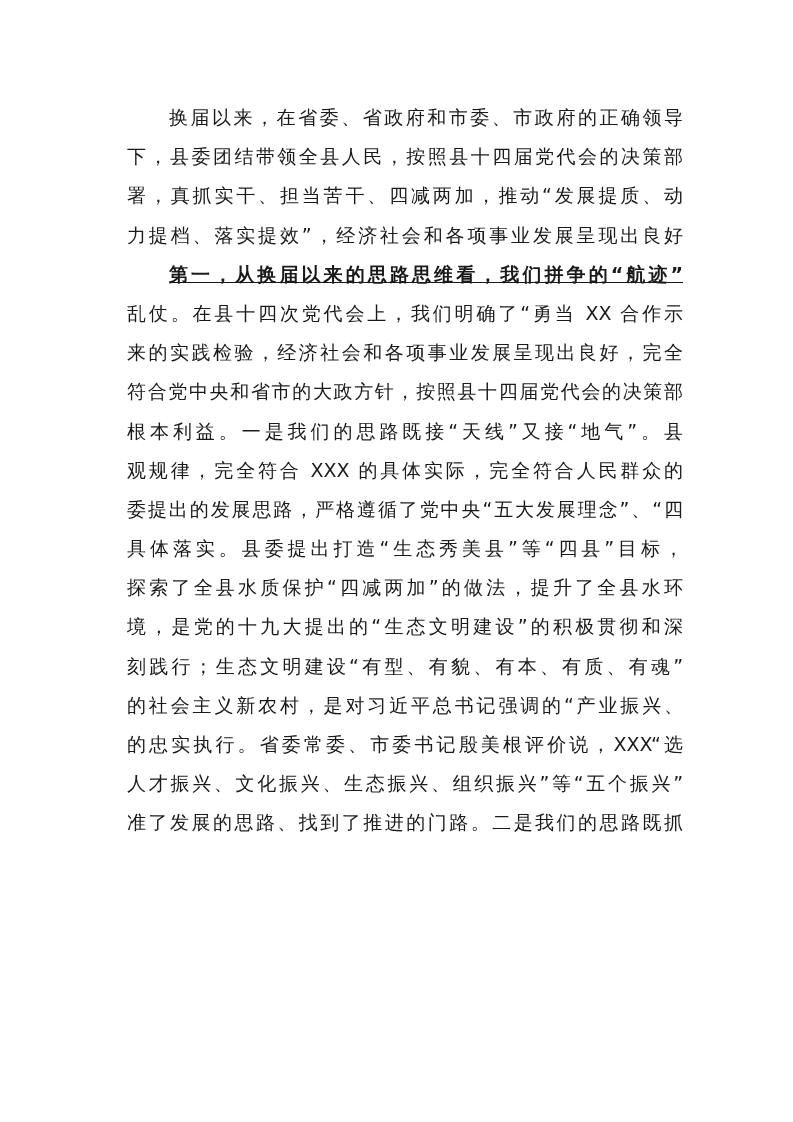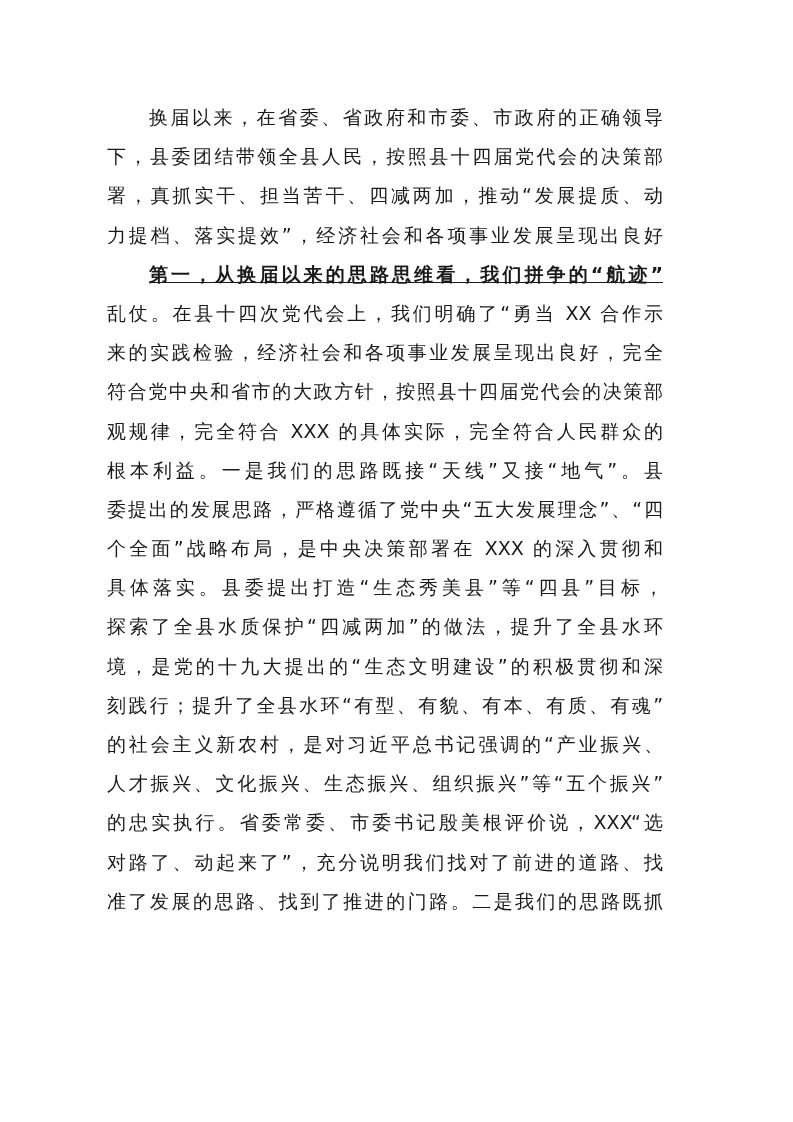--- a/index.html
+++ b/index.html
@@ -8,21 +8,21 @@
       background: #ffffff;
     }
     body {
       width: 793px;
       height: 1122px;
       position: relative;
       overflow: hidden;
     }
     .page {
       position: absolute;
-      left: 107px;
+      left: 127px;
       top: 98px;
       width: 556px;
     }
     .line {
       height: 39.2px;
       line-height: 39.2px;
       font-family: "DejaVu Sans", sans-serif;
       font-size: 19px;
       color: #1a1a1a;
       white-space: nowrap;
@@ -48,26 +48,24 @@
 
   <div class="line indent">换届以来，在省委、省政府和市委、市政府的正确领导</div>
   <div class="line">下，县委团结带领全县人民，按照县十四届党代会的决策部</div>
   <div class="line">署，真抓实干、担当苦干、四减两加，推动“发展提质、动</div>
   <div class="line">力提档、落实提效”，经济社会和各项事业发展呈现出良好</div>
 
   <div class="line indent bold">第一，从换届以来的思路思维看，我们拼争的“航迹”</div>
   <div class="line">乱仗。在县十四次党代会上，我们明确了“勇当 XX 合作示</div>
   <div class="line">来的实践检验，经济社会和各项事业发展呈现出良好，完全</div>
   <div class="line">符合党中央和省市的大政方针，按照县十四届党代会的决策部</div>
+  <div class="line">根本利益。一是我们的思路既接“天线”又接“地气”。县</div>
   <div class="line">观规律，完全符合 XXX 的具体实际，完全符合人民群众的</div>
-  <div class="line">根本利益。一是我们的思路既接“天线”又接“地气”。县</div>
   <div class="line">委提出的发展思路，严格遵循了党中央“五大发展理念”、“四</div>
-  <div class="line">个全面”战略布局，是中央决策部署在 XXX 的深入贯彻和</div>
   <div class="line">具体落实。县委提出打造“生态秀美县”等“四县”目标，</div>
   <div class="line">探索了全县水质保护“四减两加”的做法，提升了全县水环</div>
   <div class="line">境，是党的十九大提出的“生态文明建设”的积极贯彻和深</div>
-  <div class="line">刻践行；提升了全县水环“有型、有貌、有本、有质、有魂”</div>
+  <div class="line">刻践行；生态文明建设“有型、有貌、有本、有质、有魂”</div>
   <div class="line">的社会主义新农村，是对习近平总书记强调的“产业振兴、</div>
+  <div class="line">的忠实执行。省委常委、市委书记殷美根评价说，XXX“选</div>
   <div class="line">人才振兴、文化振兴、生态振兴、组织振兴”等“五个振兴”</div>
-  <div class="line">的忠实执行。省委常委、市委书记殷美根评价说，XXX“选</div>
-  <div class="line">对路了、动起来了”，充分说明我们找对了前进的道路、找</div>
   <div class="line">准了发展的思路、找到了推进的门路。二是我们的思路既抓</div>
 </div>
 
 </body></html>

